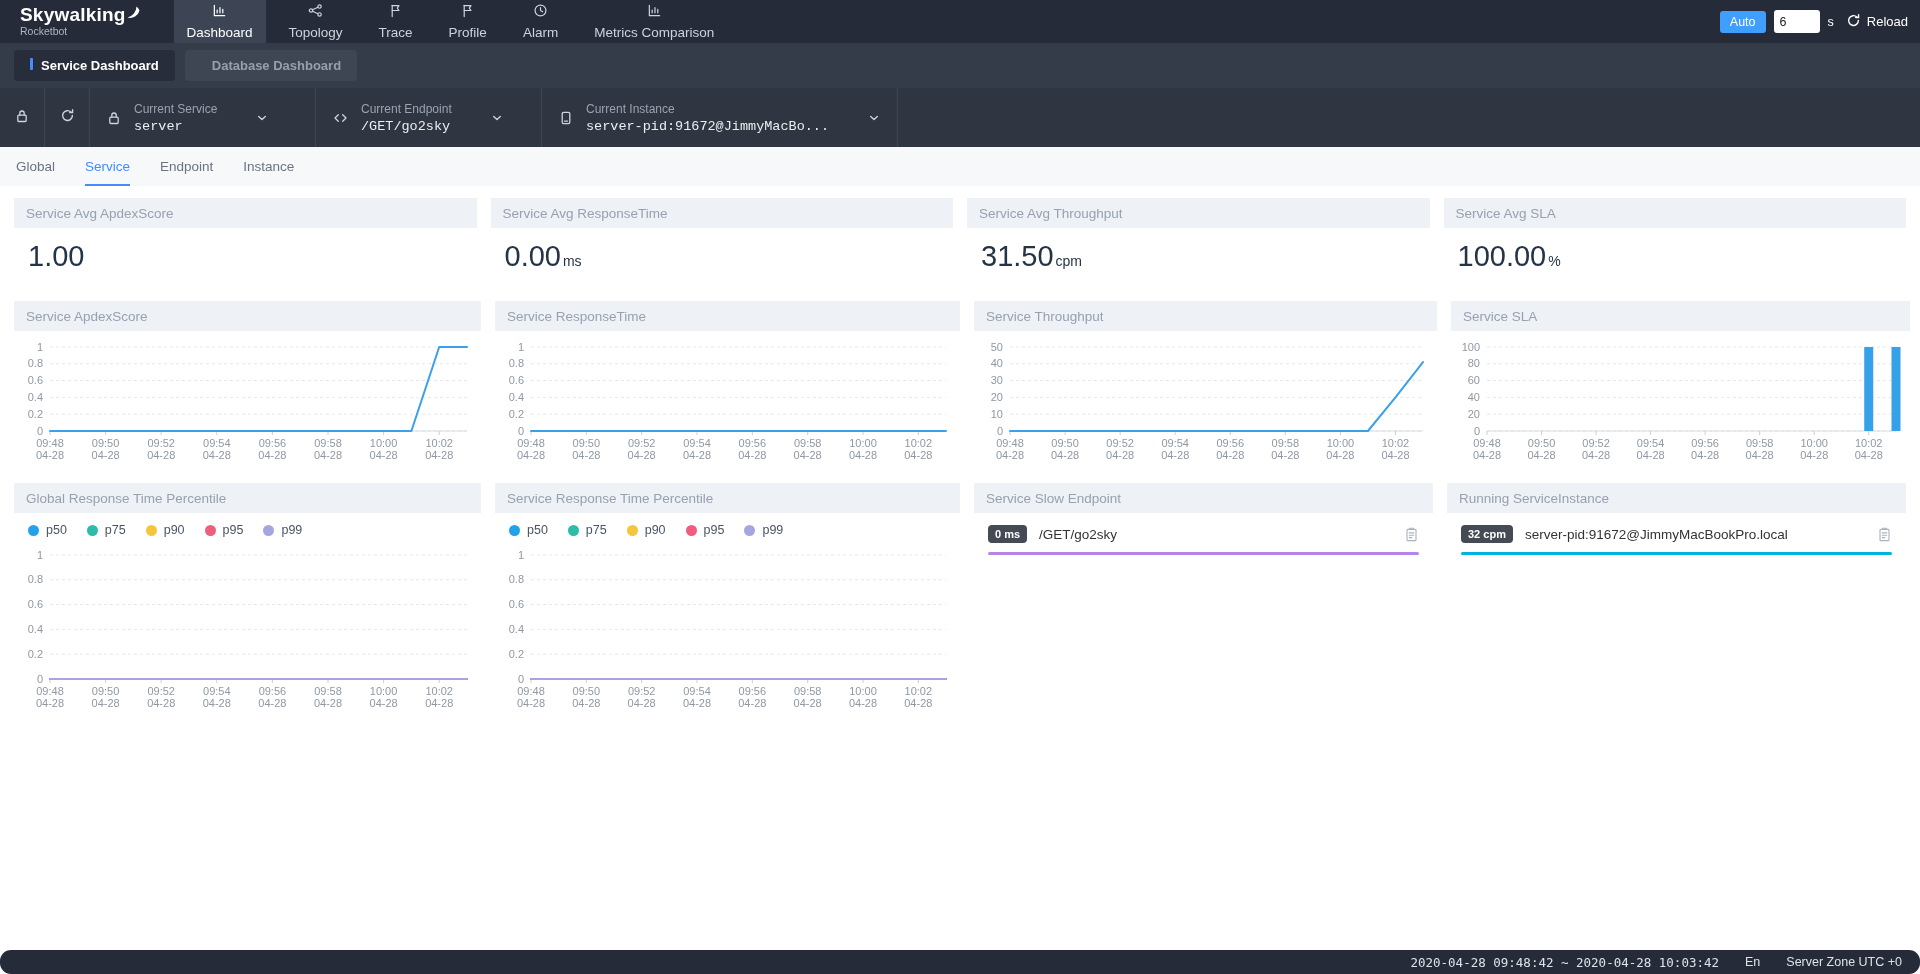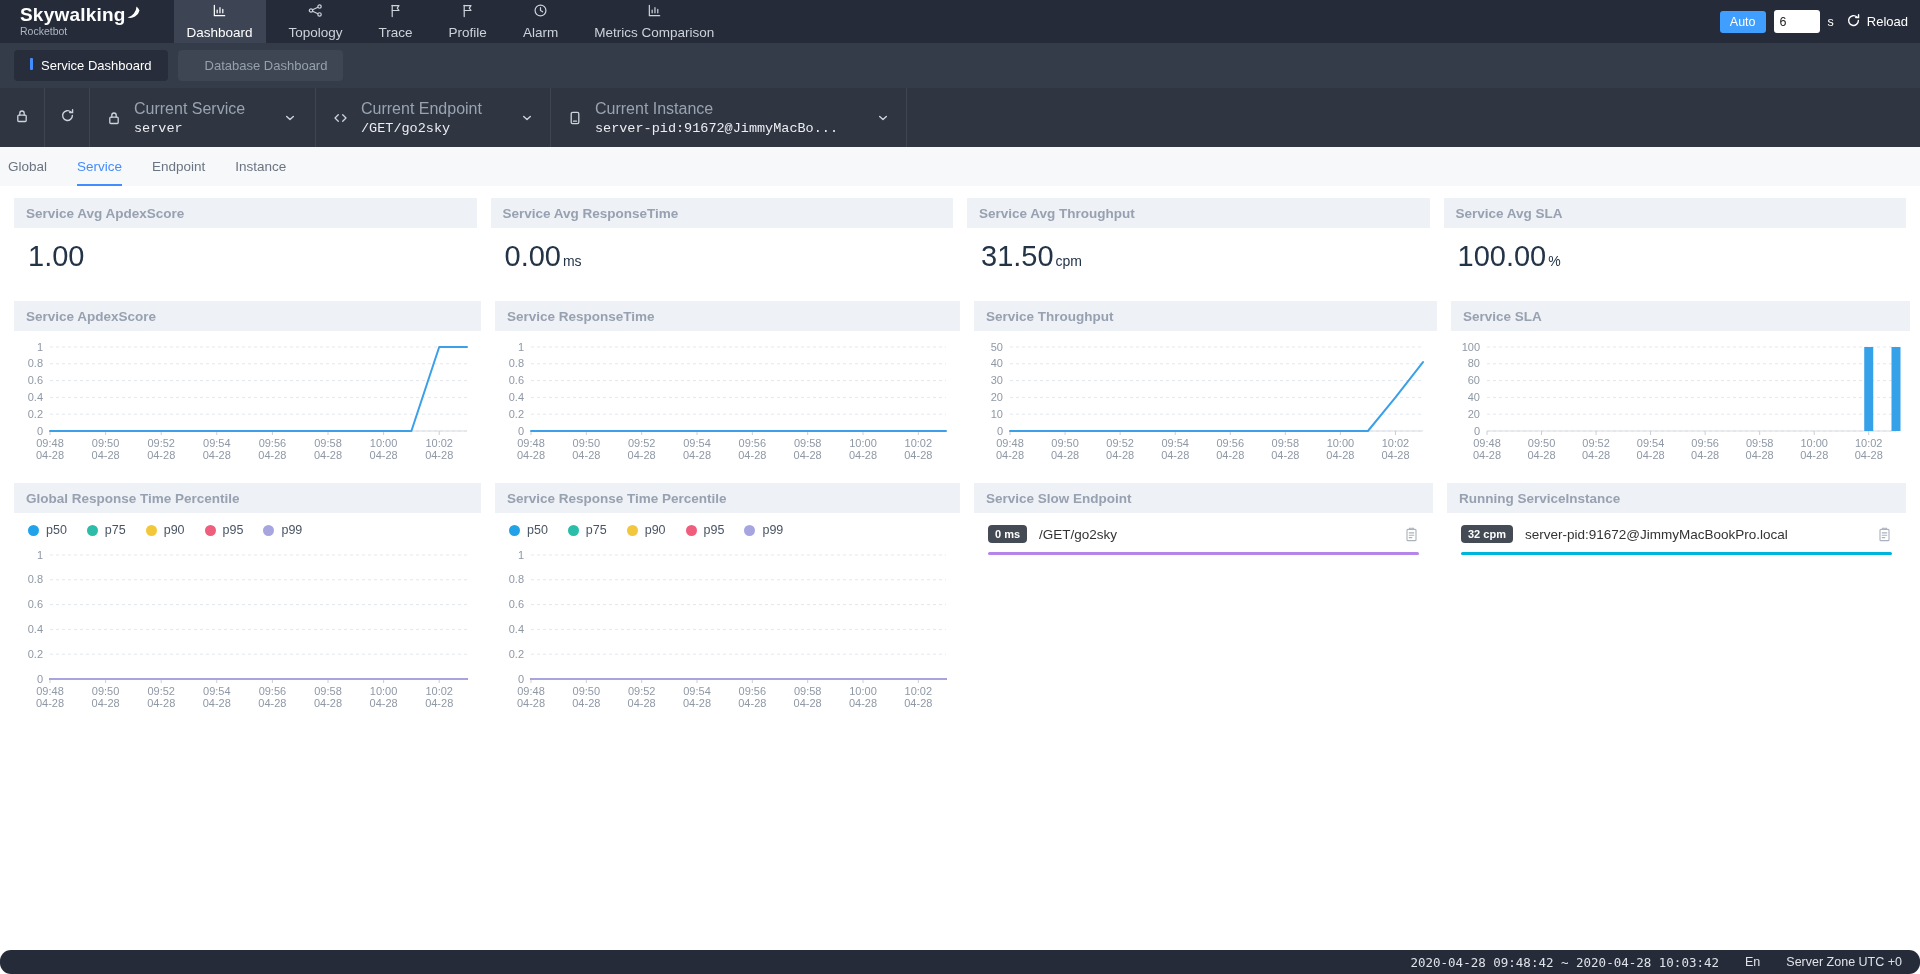--- a/index.html
+++ b/index.html
@@ -18,47 +18,47 @@
   .nav-item.active { background:#3d4554; color:#fff; }
   .nav-item .ic { display:flex; align-items:center; }
   .topnav-right { display:flex; align-items:center; gap:8px; }
   .auto-btn { background:#409eff; color:#fff; border:none; border-radius:3px; font-size:12.5px; padding:4px 10px; cursor:pointer; font-family:inherit; }
   .interval-input { width:46px; height:23px; border:none; border-radius:3px; font-size:12.5px; padding:0 6px; color:#222; font-family:inherit; }
   .unit-s { color:#fff; font-size:12.5px; margin-right:4px; }
   .reload-wrap { display:flex; align-items:center; gap:6px; color:#fff; font-size:13px; cursor:pointer; }
 
   
   .dashbar { height:45px; background:#353c49; display:flex; align-items:center; padding:0 14px; gap:10px; flex:none; }
-  .dash-tab { display:flex; align-items:flex-start; gap:8px; font-size:13px; padding:8px 16px; border-radius:4px; background:#3e4553; color:#96a0ad; cursor:pointer; }
+  .dash-tab { display:flex; align-items:flex-start; gap:8px; font-size:13px; padding:8px 16px; border-radius:4px; background:#3e4553; color:#96a0ad; cursor:pointer;font-weight:bold; }
   .dash-tab.active { background:#272d3a; color:#fff; }
   .dash-tab .marker { width:3px; height:12px; border-radius:1px; background:transparent; }
   .dash-tab.active .marker { background:#448dfe; }
 
   
   .selbar { height:59px; background:#2f3541; display:flex; align-items:stretch; flex:none; }
   .selbar .icon-btn { width:44px; display:flex; align-items:center; justify-content:center; color:#cfd4dc; cursor:pointer; }
   .selbar .divider { width:1px; background:#3e4553; margin:0; }
   .sel-group { display:flex; align-items:center; padding:0 16px; gap:12px; cursor:pointer; min-width:225px; }
   .sel-group .ic { color:#cfd4dc; display:flex; }
   .sel-texts { display:flex; flex-direction:column; gap:3px; }
-  .sel-label { color:#9aa3b1; font-size:16px; }
+  .sel-label { color:#9aa3b1; font-size:12px; }
   .sel-value { color:#eceef2; font-size:13.5px;font-family:Liberation Mono, monospace; }
   .sel-chevron { color:#cfd4dc; margin-left:26px; display:flex; }
 
   
-  .viewtabs { height:39px; background:#f6f8fa; display:flex; align-items:stretch; padding:0 8px; gap:30px; flex:none; }
+  .viewtabs { height:39px; background:#f6f8fa; display:flex; align-items:stretch; padding:0 16px; gap:30px; flex:none; }
   .viewtab { display:flex; align-items:center; font-size:13.5px; color:#6b7480; cursor:pointer; border-bottom:2px solid transparent; padding-top:2px; }
   .viewtab.active { color:#448dfe; border-bottom-color:#448dfe; }
 
   
   main { flex:1; background:#fff; padding:12px 14px; overflow:hidden; }
   .row { display:grid; grid-template-columns:repeat(4,1fr); gap:14px; margin-bottom:14px; align-items:start; }
   .card { background:#fff; }
   .card-header { background:#eef1f6; padding:6px 12px; }
-  .card-title { color:#98a1b0; font-size:13.5px;font-weight:bold; }
+  .card-title { color:#98a1b0; font-size:13.5px; }
   .metric-body { padding:12px 14px 14px; }
   .metric-value { color:#243447; font-size:29px; font-weight:500; }
   .metric-unit { color:#243447; font-size:14px; margin-left:2px; }
   .chart-body { padding:6px 2px 0 2px; }
   .legend { display:flex; align-items:center; gap:20px; padding:10px 14px 2px; }
   .legend-item { display:flex; align-items:center; gap:7px; cursor:pointer; }
   .legend-dot { width:11px; height:11px; border-radius:50%; }
   .legend-label { font-size:12.5px; color:#4a5564; }
 
   .entry-card .entry { padding:12px 14px 0; }

